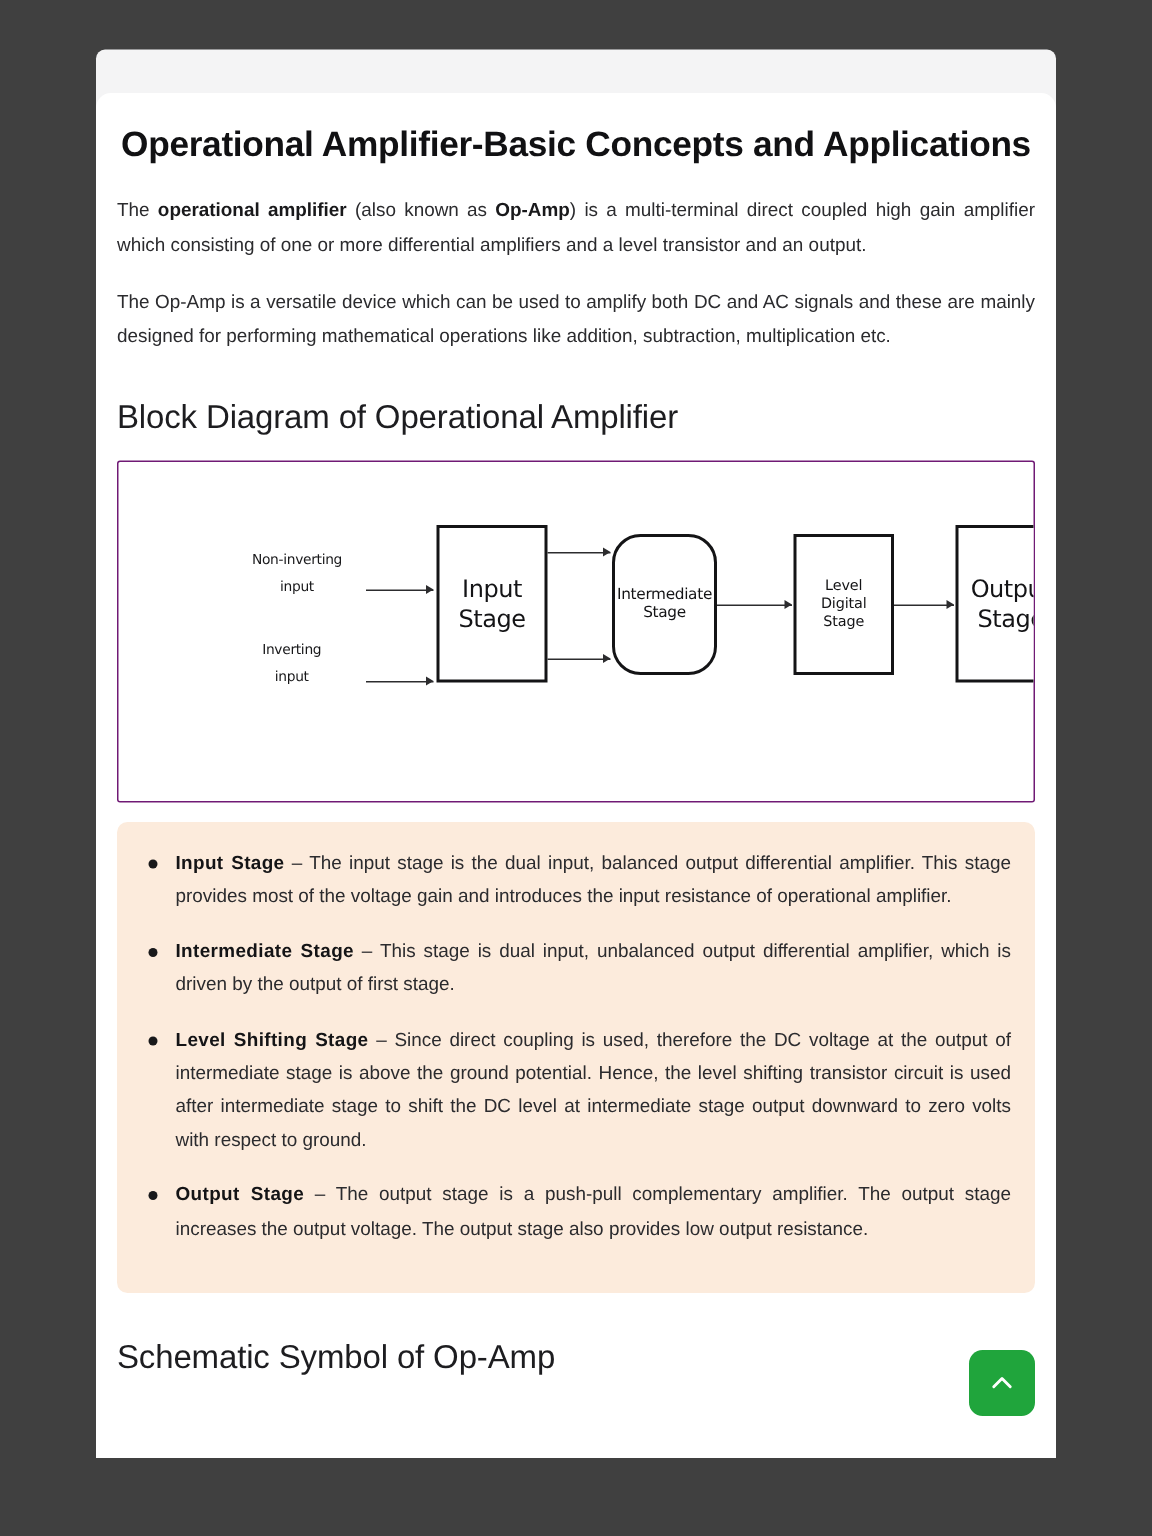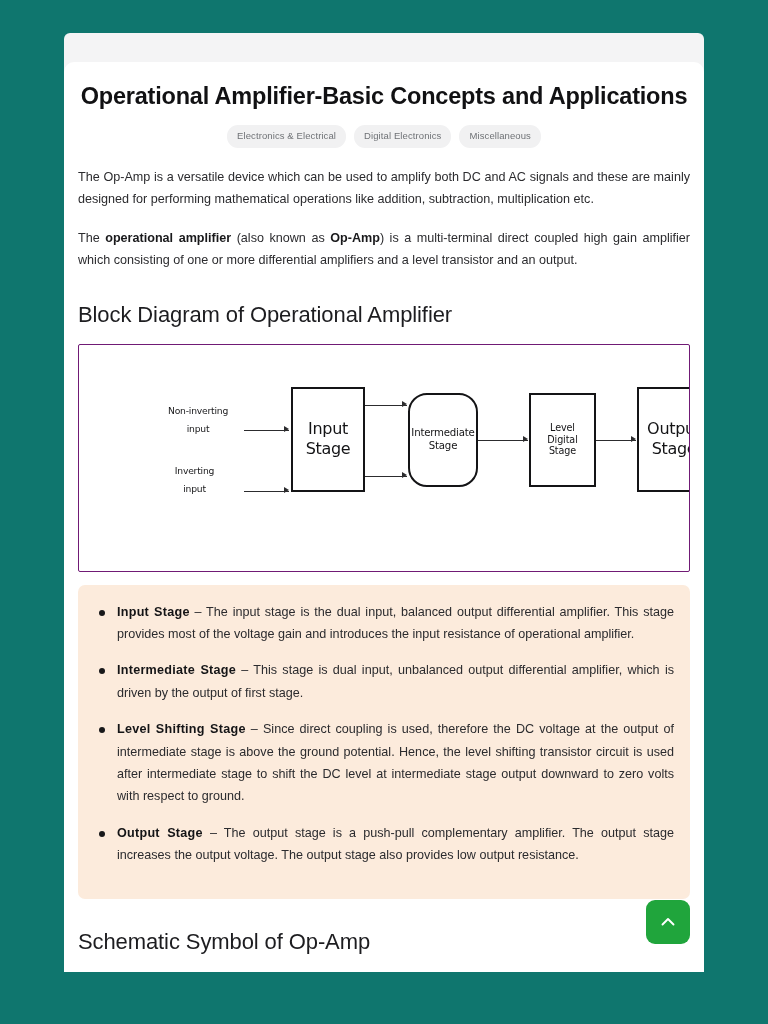--- a/index.html
+++ b/index.html
@@ -9,21 +9,21 @@
     height: 1024px;
     background: #ffffff;
     font-family: "Liberation Sans", sans-serif;
     -webkit-font-smoothing: antialiased;
   }
 
   .viewport {
     position: relative;
     width: 768px;
     height: 1024px;
-    background: #0f766e;
+    background: #404040;
     overflow: hidden;
   }
 
   
   .page-band {
     position: absolute;
     left: 64px;
     top: 33px;
     width: 640px;
     height: 40px;
@@ -202,29 +202,24 @@
 <body>
 
 <div class="viewport">
 
   <div class="page-band"></div>
 
   <div class="article-card">
 
     <h1 class="page-title">Operational Amplifier-Basic Concepts and Applications</h1>
 
-    <div class="tag-row">
-      <span class="tag-pill">Electronics &amp; Electrical</span>
-      <span class="tag-pill">Digital Electronics</span>
-      <span class="tag-pill">Miscellaneous</span>
-    </div>
+
+    <p class="body-text"><span>The </span><b>operational amplifier</b><span> (also known as </span><b>Op-Amp</b><span>) is a multi-terminal direct coupled high gain amplifier which consisting of one or more differential amplifiers and a level transistor and an output.</span></p>
 
     <p class="body-text">The Op-Amp is a versatile device which can be used to amplify both DC and AC signals and these are mainly designed for performing mathematical operations like addition, subtraction, multiplication etc.</p>
-
-    <p class="body-text"><span>The </span><b>operational amplifier</b><span> (also known as </span><b>Op-Amp</b><span>) is a multi-terminal direct coupled high gain amplifier which consisting of one or more differential amplifiers and a level transistor and an output.</span></p>
 
     <h2 class="section-heading">Block Diagram of Operational Amplifier</h2>
 
     <div class="diagram-frame">
       <div class="diagram-stage">
 
         <div class="dlabel" style="left:77px; top:60px; width:84px;">Non-inverting</div>
         <div class="dlabel" style="left:77px; top:78px; width:84px;">input</div>
 
         <div class="dlabel" style="left:70px; top:120px; width:91px;">Inverting</div>

